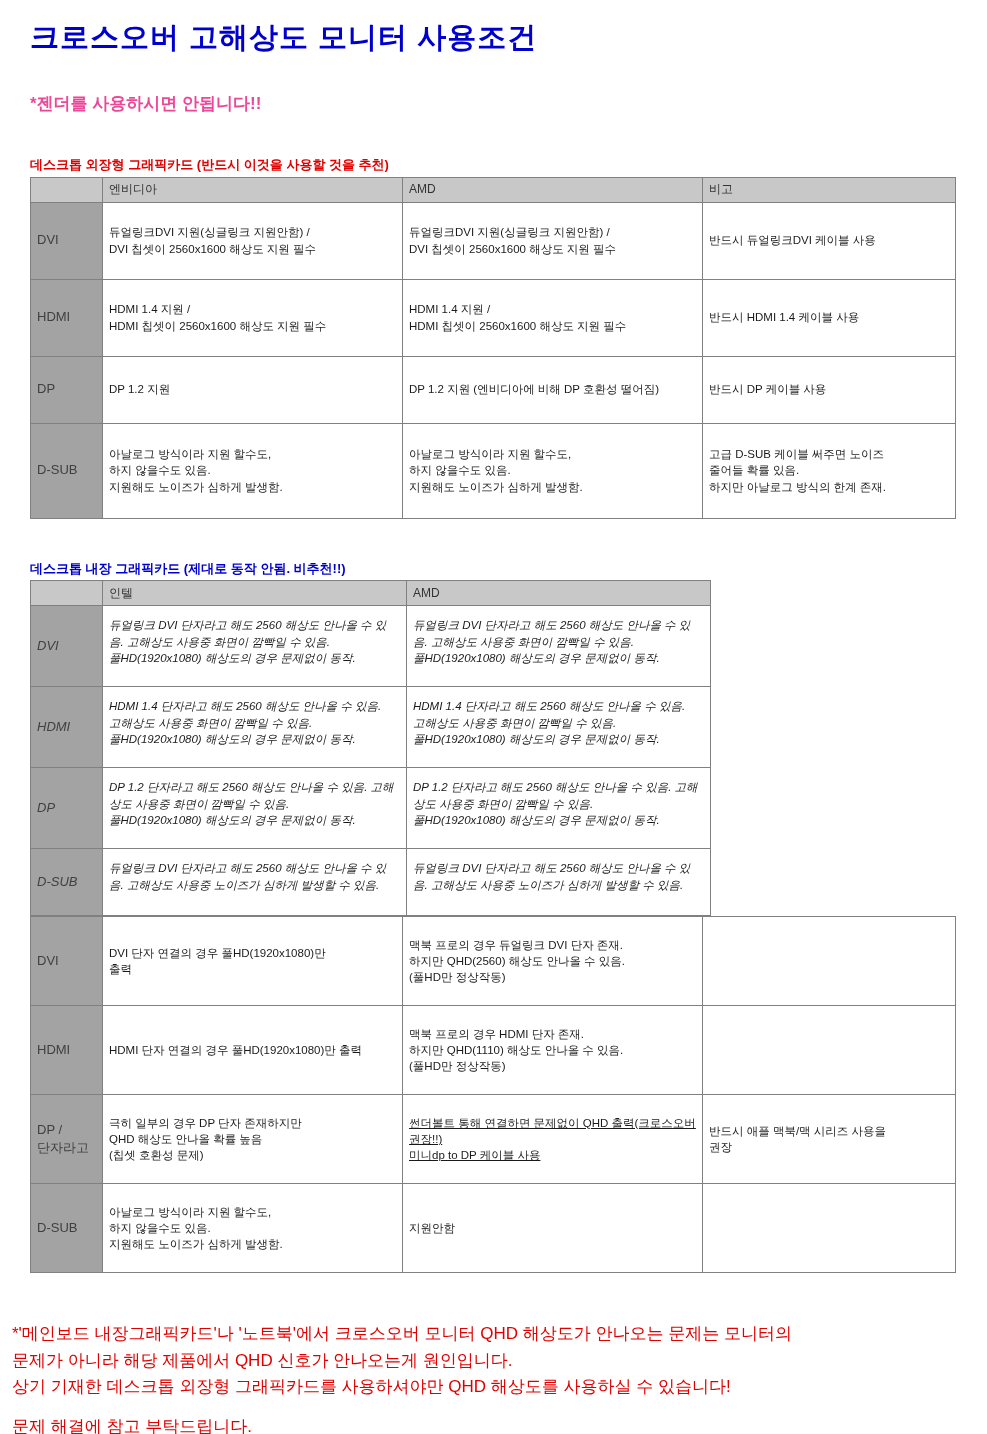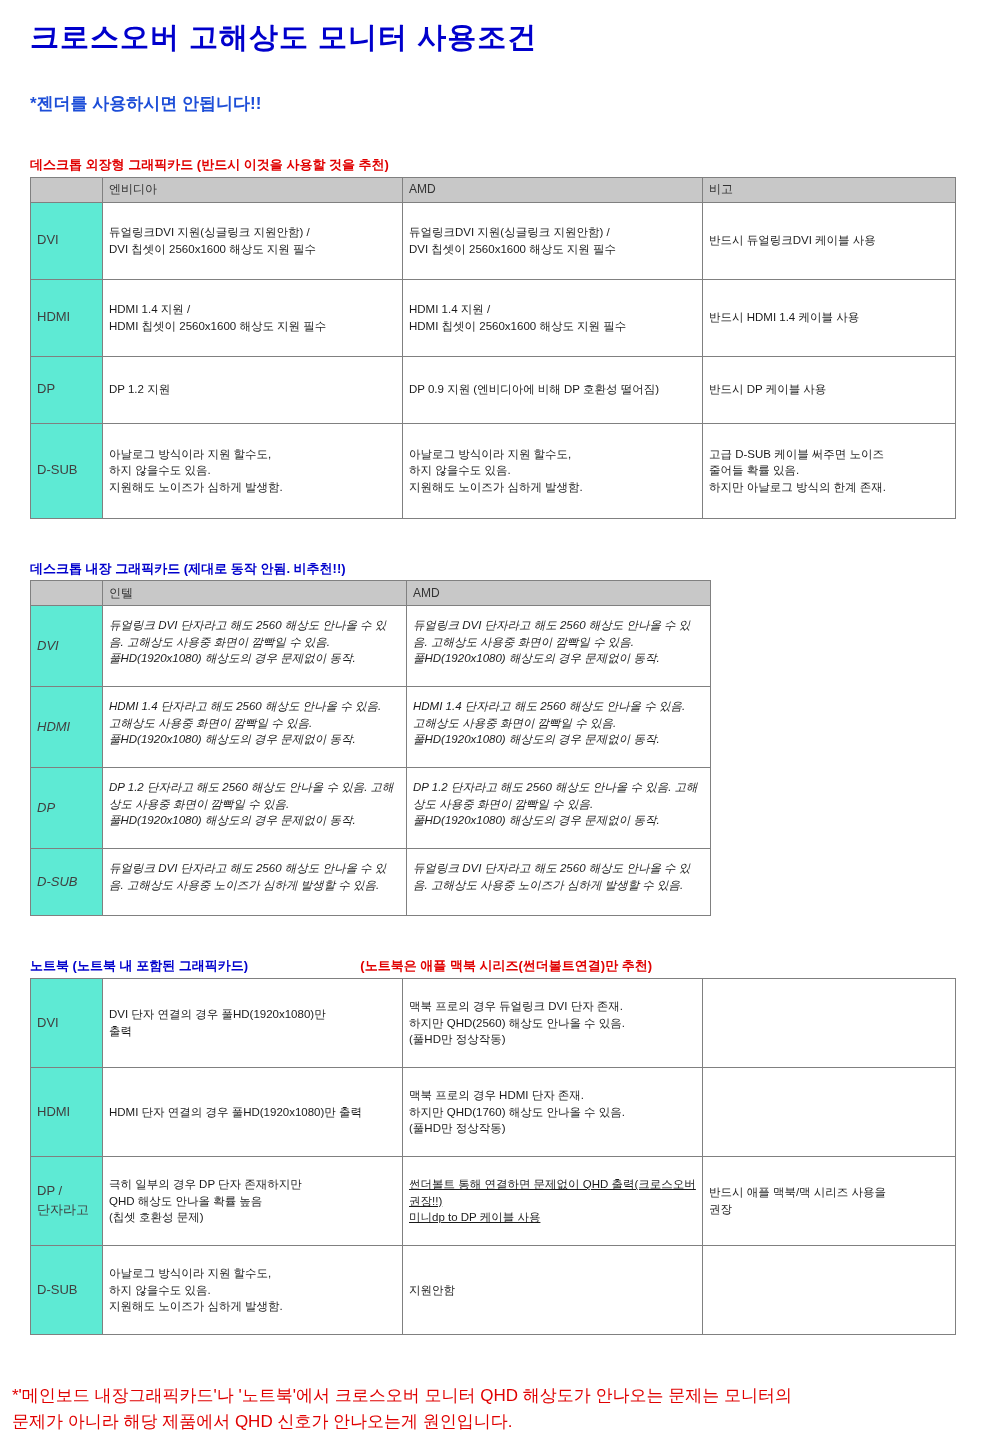--- a/index.html
+++ b/index.html
@@ -20,21 +20,21 @@
     box-sizing: border-box;
   }
   .title {
     color: #0000cc;
     font-size: 29px;
     font-weight: bold;
     letter-spacing: 1px;
     margin: 18px 0 0 30px;
   }
   .subtitle {
-    color: #1d4ed8;
+    color: #ec4899;
     font-size: 17px;
     font-weight: bold;
     margin: 34px 0 0 30px;
   }
   .section {
     margin: 0 0 0 30px;
   }
   .section-head {
     margin-top: 42px;
     margin-bottom: 4px;
@@ -53,21 +53,21 @@
   }
   table.grid td, table.grid th {
     border: 1px solid #808080;
     vertical-align: middle;
     padding: 11px 6px;
     font-weight: normal;
     text-align: left;
     line-height: 1.42;
   }
   td.rowhead {
-    background: #5eead4;
+    background: #a3a3a3;
     color: #404040;
     font-size: 13px;
     width: 72px;
     vertical-align: middle;
     padding-left: 8px;
   }
   tr.colhead td {
     background: #c8c8c8;
     color: #333333;
     height: 20px;
@@ -162,21 +162,21 @@
           <td class="rowhead">HDMI</td>
           <td class="cell lineblock">HDMI 1.4 지원 /
 HDMI 칩셋이 2560x1600 해상도 지원 필수</td>
           <td class="cell lineblock">HDMI 1.4 지원 /
 HDMI 칩셋이 2560x1600 해상도 지원 필수</td>
           <td class="cell lineblock">반드시 HDMI 1.4 케이블 사용</td>
         </tr>
         <tr class="r-dp">
           <td class="rowhead">DP</td>
           <td class="cell lineblock">DP 1.2 지원</td>
-          <td class="cell lineblock">DP 0.9 지원 (엔비디아에 비해 DP 호환성 떨어짐)</td>
+          <td class="cell lineblock">DP 1.2 지원 (엔비디아에 비해 DP 호환성 떨어짐)</td>
           <td class="cell lineblock">반드시 DP 케이블 사용</td>
         </tr>
         <tr class="r-dsub">
           <td class="rowhead">D-SUB</td>
           <td class="cell lineblock">아날로그 방식이라 지원 할수도,
 하지 않을수도 있음.
 지원해도 노이즈가 심하게 발생함.</td>
           <td class="cell lineblock">아날로그 방식이라 지원 할수도,
 하지 않을수도 있음.
 지원해도 노이즈가 심하게 발생함.</td>
@@ -230,25 +230,20 @@
         <tr class="body r-dsub">
           <td class="rowhead">D-SUB</td>
           <td class="cell lineblock">듀얼링크 DVI 단자라고 해도 2560 해상도 안나올 수 있음. 고해상도 사용중 노이즈가 심하게 발생할 수 있음.</td>
           <td class="cell lineblock">듀얼링크 DVI 단자라고 해도 2560 해상도 안나올 수 있음. 고해상도 사용중 노이즈가 심하게 발생할 수 있음.</td>
         </tr>
       </tbody>
     </table>
   </div>
 
   <div class="section">
-    <div class="section-head">
-      <span class="blue">노트북 (노트북 내 포함된 그래픽카드)</span>
-      <span class="gap"></span>
-      <span class="red">(노트북은 애플 맥북 시리즈(썬더볼트연결)만 추천)</span>
-    </div>
     <table class="grid t3">
       <colgroup>
           <col class="c0">
           <col class="c1">
           <col class="c2">
           <col class="c3">
         </colgroup>
       <tbody>
         <tr class="r-dvi">
           <td class="rowhead">DVI</td>
@@ -256,21 +251,21 @@
 출력</td>
           <td class="cell lineblock">맥북 프로의 경우 듀얼링크 DVI 단자 존재.
 하지만 QHD(2560) 해상도 안나올 수 있음.
 (풀HD만 정상작동)</td>
           <td class="cell lineblock empty"></td>
         </tr>
         <tr class="r-hdmi">
           <td class="rowhead">HDMI</td>
           <td class="cell lineblock">HDMI 단자 연결의 경우 풀HD(1920x1080)만 출력</td>
           <td class="cell lineblock">맥북 프로의 경우 HDMI 단자 존재.
-하지만 QHD(1760) 해상도 안나올 수 있음.
+하지만 QHD(1110) 해상도 안나올 수 있음.
 (풀HD만 정상작동)</td>
           <td class="cell lineblock empty"></td>
         </tr>
         <tr class="r-dp">
           <td class="rowhead lineblock">DP /
 단자라고</td>
           <td class="cell lineblock">극히 일부의 경우 DP 단자 존재하지만
 QHD 해상도 안나올 확률 높음
 (칩셋 호환성 문제)</td>
           <td class="cell lineblock red-text">썬더볼트 통해 연결하면 문제없이 QHD 출력(크로스오버 권장!!)

